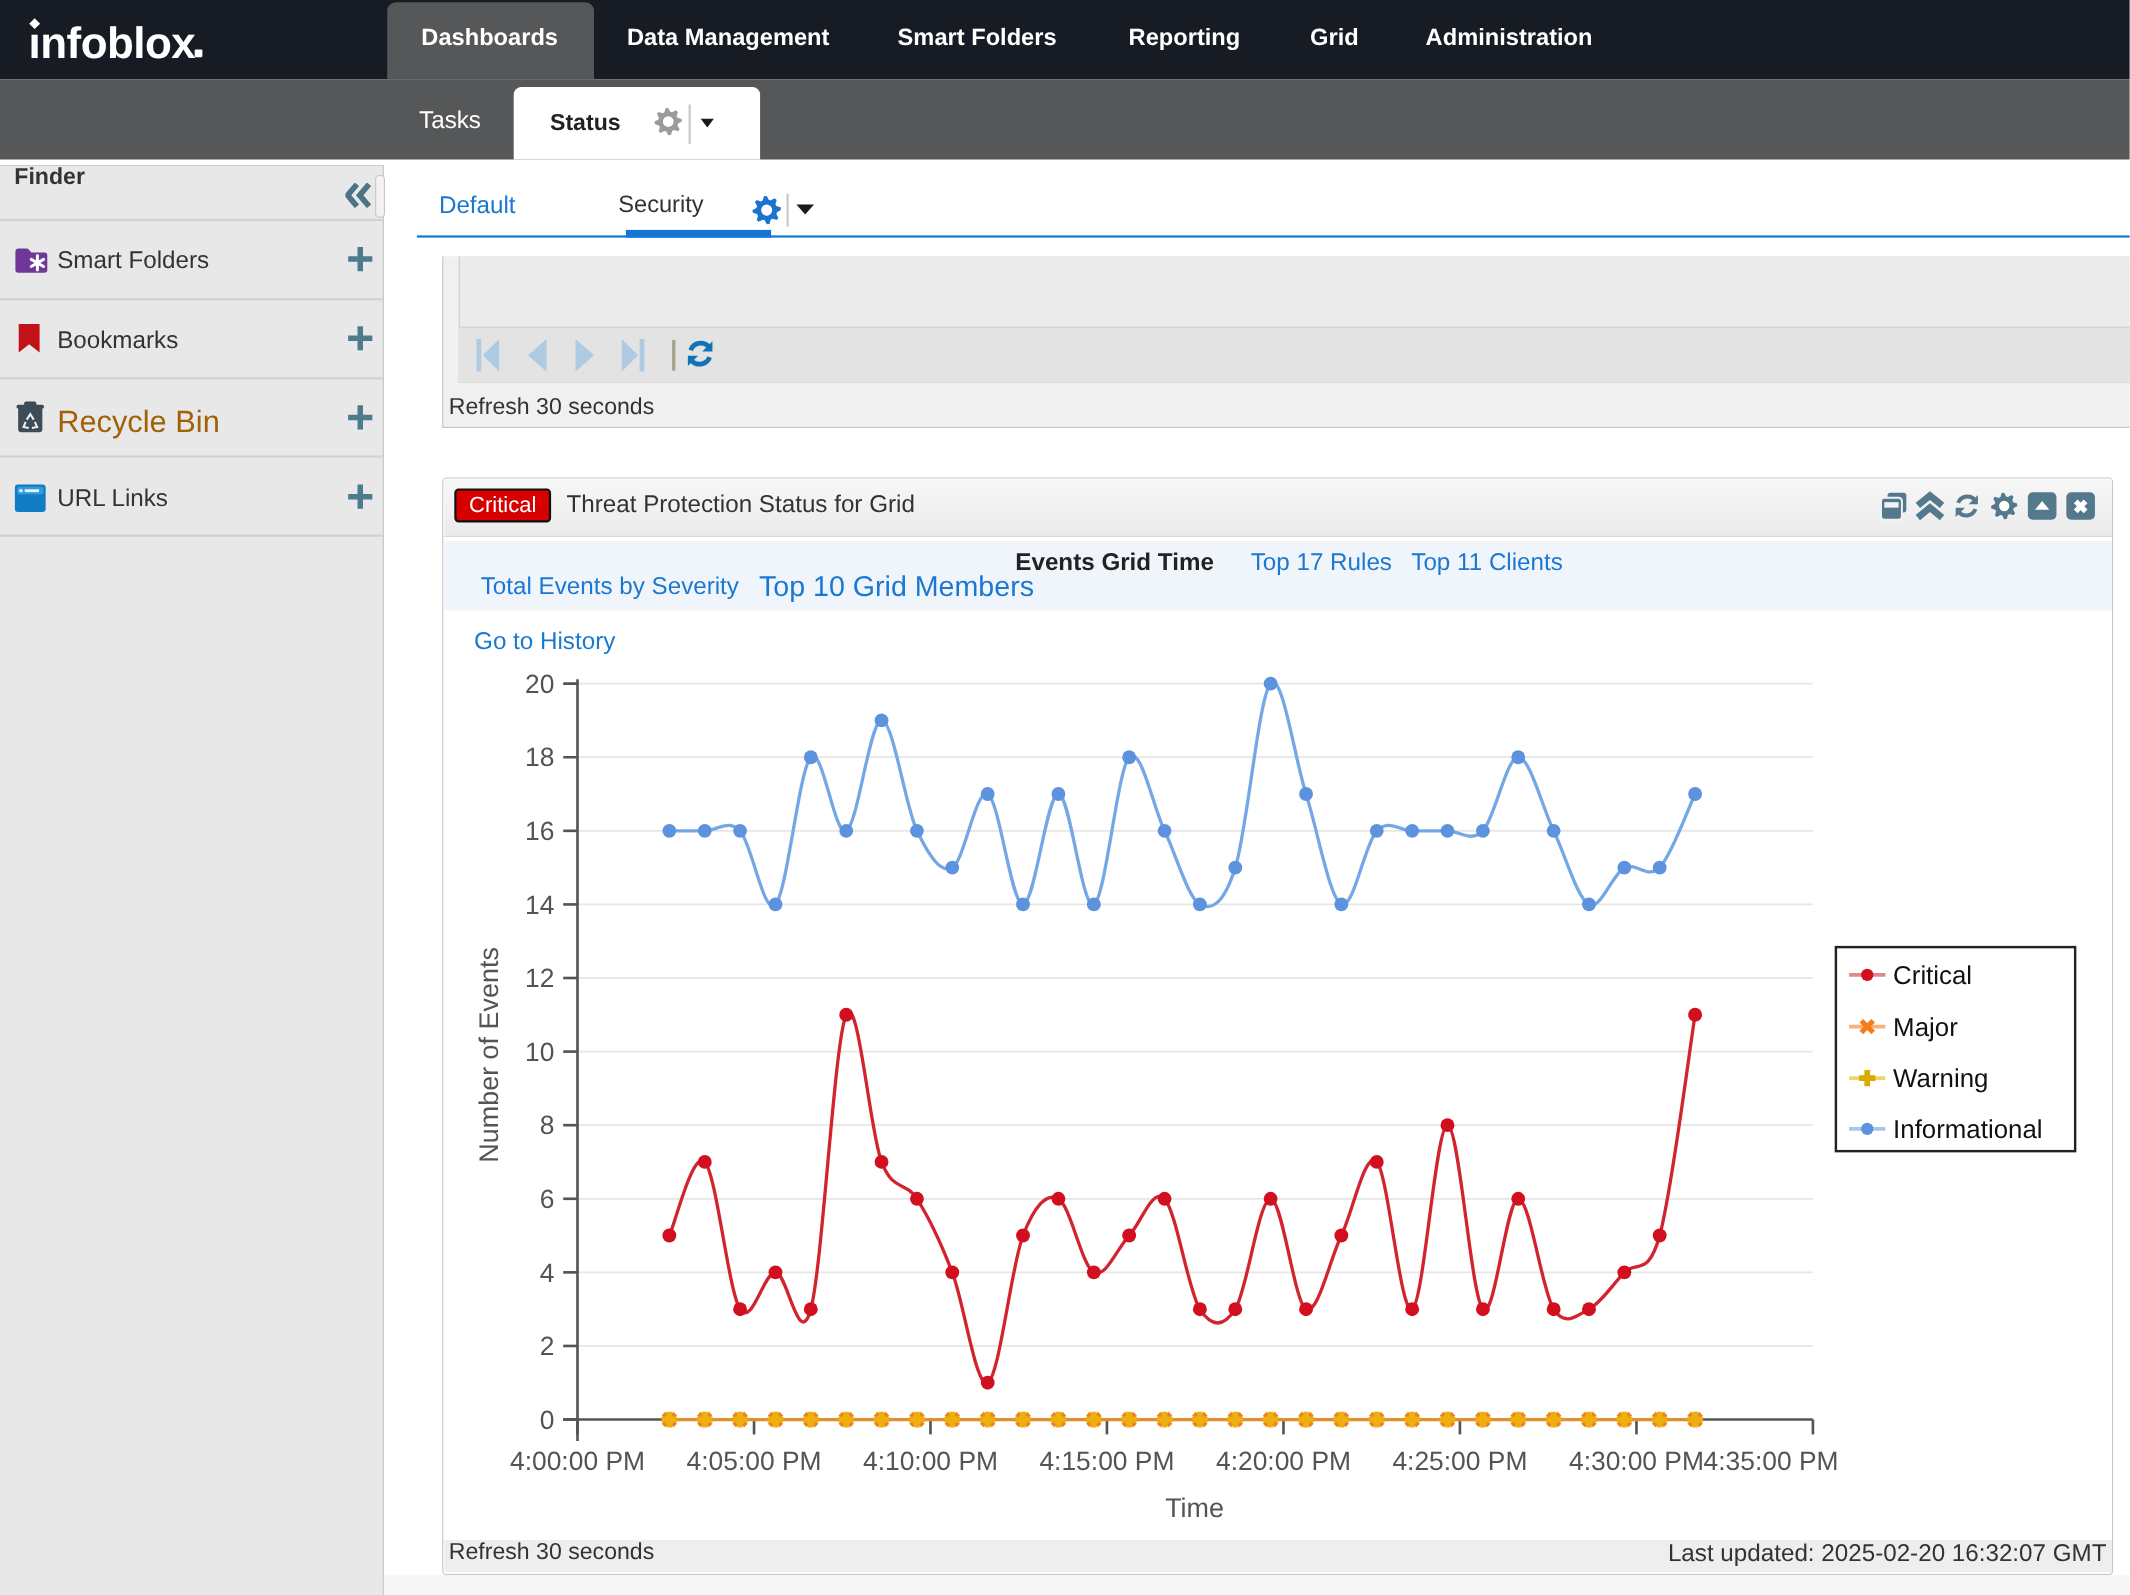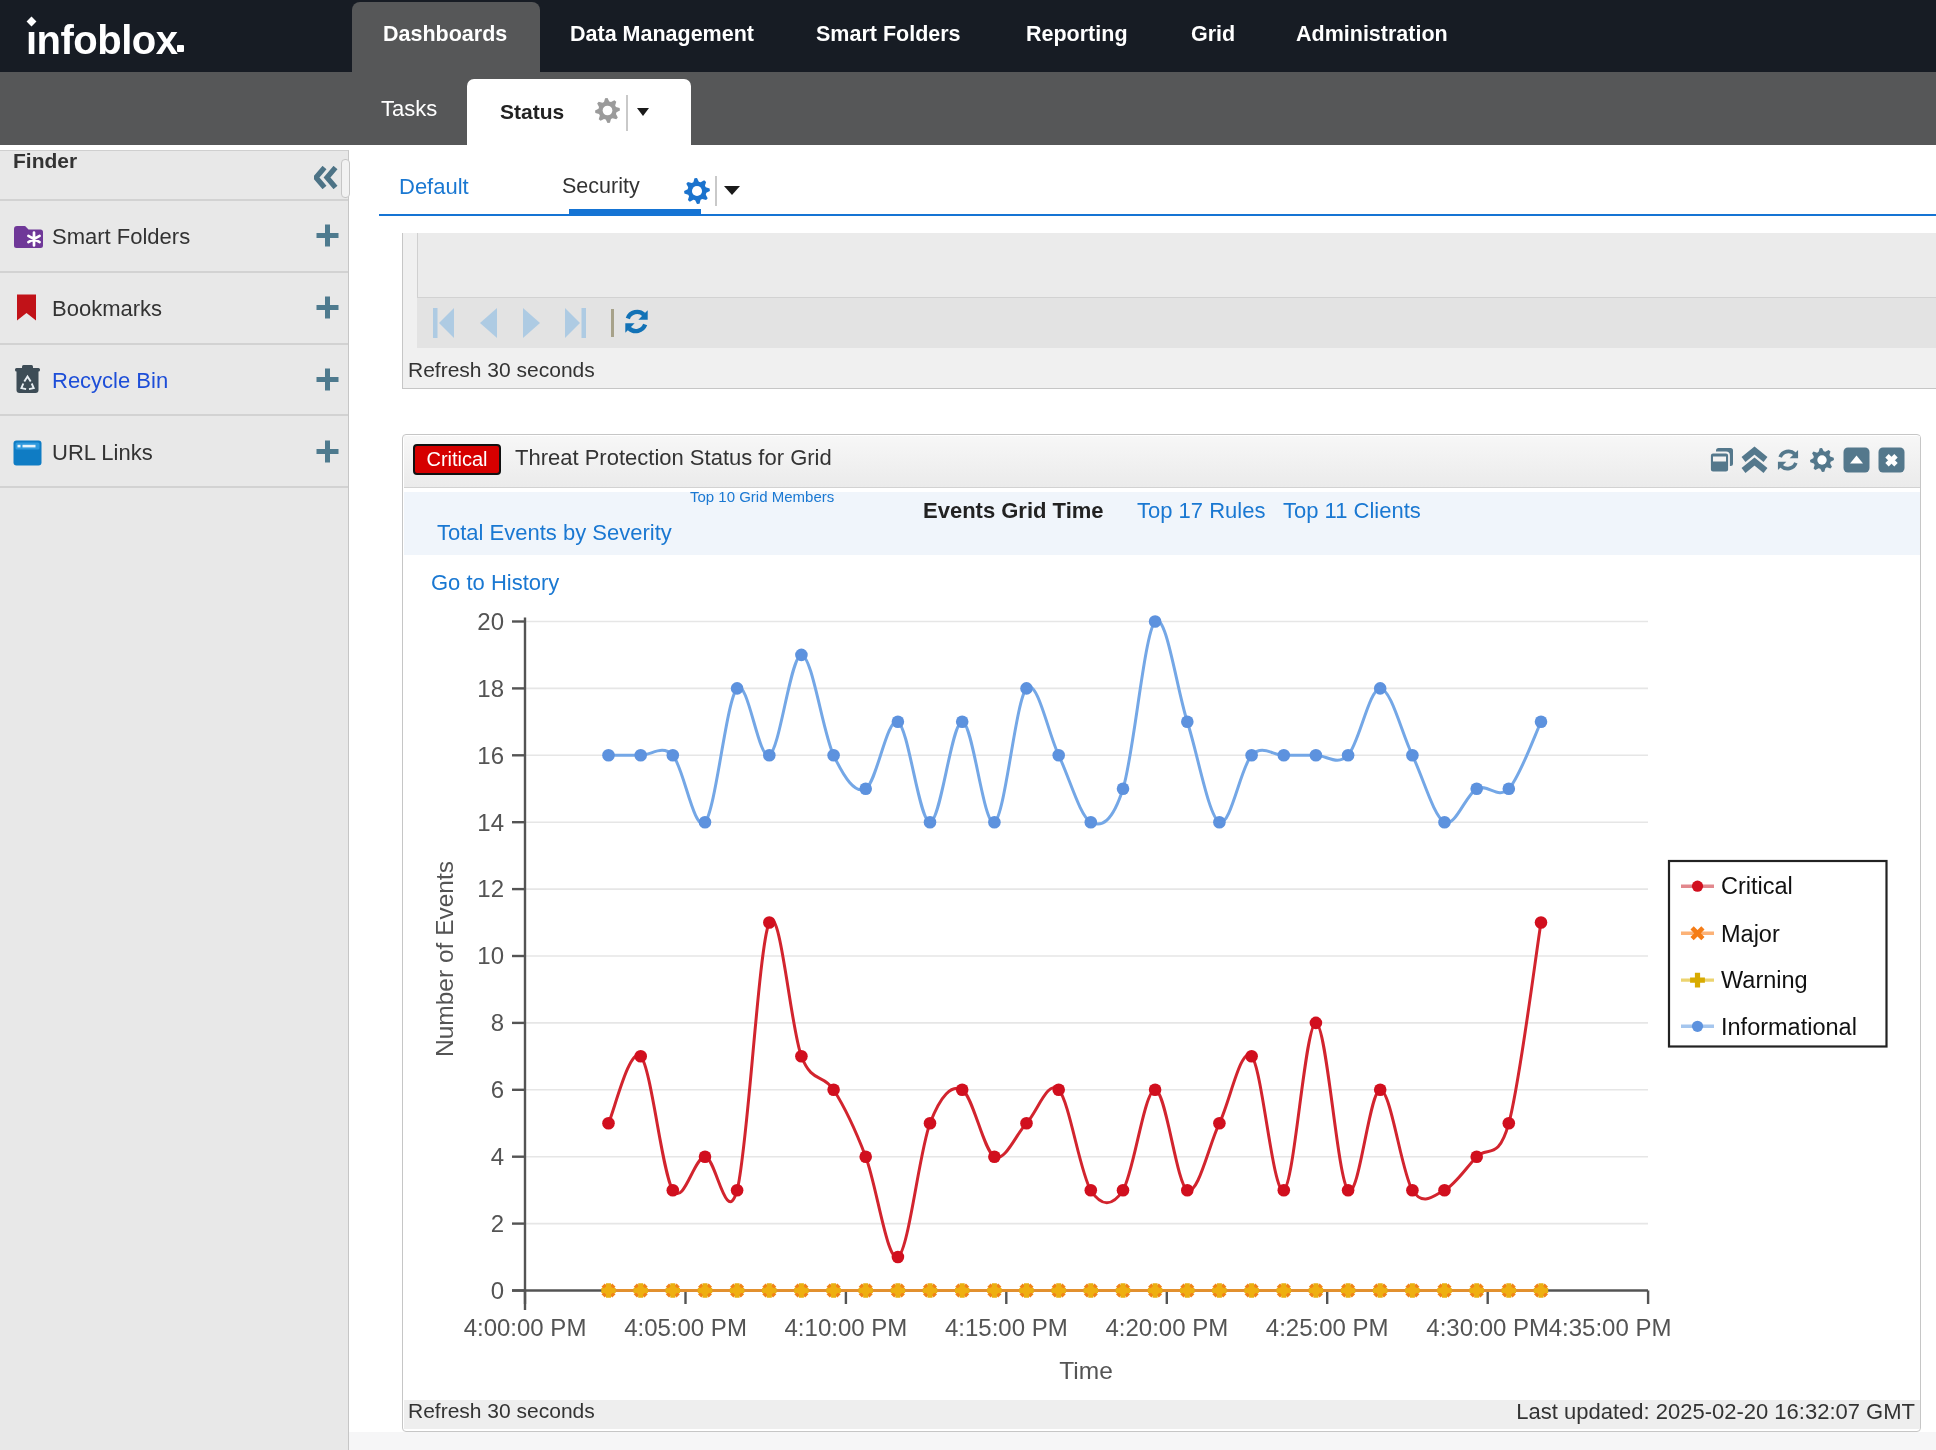--- a/index.html
+++ b/index.html
@@ -77,21 +77,21 @@
       <rect x="2.5" y="4.5" width="22" height="24.5" rx="3" fill="#3d4c56"></rect>
       <rect x="8" y="1" width="11" height="4" rx="1.5" fill="#3d4c56"></rect>
       <rect x="1" y="4" width="25" height="3.4" rx="1.5" fill="#3d4c56"></rect>
       <g fill="none" stroke="#e8eef2" stroke-width="1.9">
         <path d="M10.3 17.5 l3.2 -5 l3.2 5"></path>
         <path d="M9.3 19.5 l-1.9 4.6 l4.7 1"></path>
         <path d="M17.7 19.5 l2 4.6 l-4.7 1"></path>
       </g>
     </svg>
   </div>
-<div class="abs" style="left:52px;top:368px;font-size:22px;color:#1d4ed8">Recycle Bin</div>
+<div class="abs" style="left:52px;top:368px;font-size:28px;color:#a16207">Recycle Bin</div>
 <div class="abs" style="left:314px;top:366px">
     <svg width="27" height="27" viewBox="0 0 27 27">
       <path d="M13.5 2.5 V24.5 M2.5 13.5 H24.5" stroke="#4e7a8e" stroke-width="5"></path>
     </svg>
   </div>
 <div class="abs" style="left:13px;top:440px">
     <svg width="29" height="26" viewBox="0 0 29 26">
       <rect x="0.5" y="0.5" width="28" height="25" rx="3" fill="#0f7cc4"></rect>
       <rect x="2.5" y="2.5" width="24" height="7" rx="1.5" fill="#2f9ade"></rect>
       <rect x="4.5" y="4.8" width="3" height="2.6" fill="#e8f4fb"></rect>
@@ -194,21 +194,21 @@
   </div>
 <div class="abs" style="left:1878px;top:446px">
     <svg width="27" height="28" viewBox="0 0 27 28">
       <rect x="0.5" y="1.5" width="26" height="25" rx="4.5" fill="#54788c"></rect>
       <path d="M9 9.8 L18 18.8 M9 18.8 L18 9.8" stroke="#fff" stroke-width="4.8"></path>
     </svg>
   </div>
 
 <div class="abs" style="left:403.5px;top:491.5px;width:1516px;height:63.5px;background:#f0f5fb"></div>
 <div class="abs blue" style="left:437px;top:520px;font-size:22px">Total Events by Severity</div>
-<div class="abs blue" style="left:690px;top:488px;font-size:15px">Top 10 Grid Members</div>
+<div class="abs blue" style="left:690px;top:518px;font-size:26px">Top 10 Grid Members</div>
 <div class="abs" style="left:923px;top:498px;font-size:22px;font-weight:bold;color:#222">Events Grid Time</div>
 <div class="abs blue" style="left:1137px;top:498px;font-size:22px">Top 17 Rules</div>
 <div class="abs blue" style="left:1283px;top:498px;font-size:22px">Top 11 Clients</div>
 
 <div class="abs blue" style="left:431px;top:569.5px;font-size:22px">Go to History</div>
 <svg width="1519" height="877" viewBox="402 555 1519 877" style="position:absolute;left:402px;top:555px" font-family="Liberation Sans, sans-serif">
 <line x1="525.0" y1="1223.6" x2="1648.0" y2="1223.6" stroke="#e6e6e6" stroke-width="1.6"></line>
 <line x1="525.0" y1="1156.7" x2="1648.0" y2="1156.7" stroke="#e6e6e6" stroke-width="1.6"></line>
 <line x1="525.0" y1="1089.8" x2="1648.0" y2="1089.8" stroke="#e6e6e6" stroke-width="1.6"></line>
 <line x1="525.0" y1="1022.9" x2="1648.0" y2="1022.9" stroke="#e6e6e6" stroke-width="1.6"></line>

